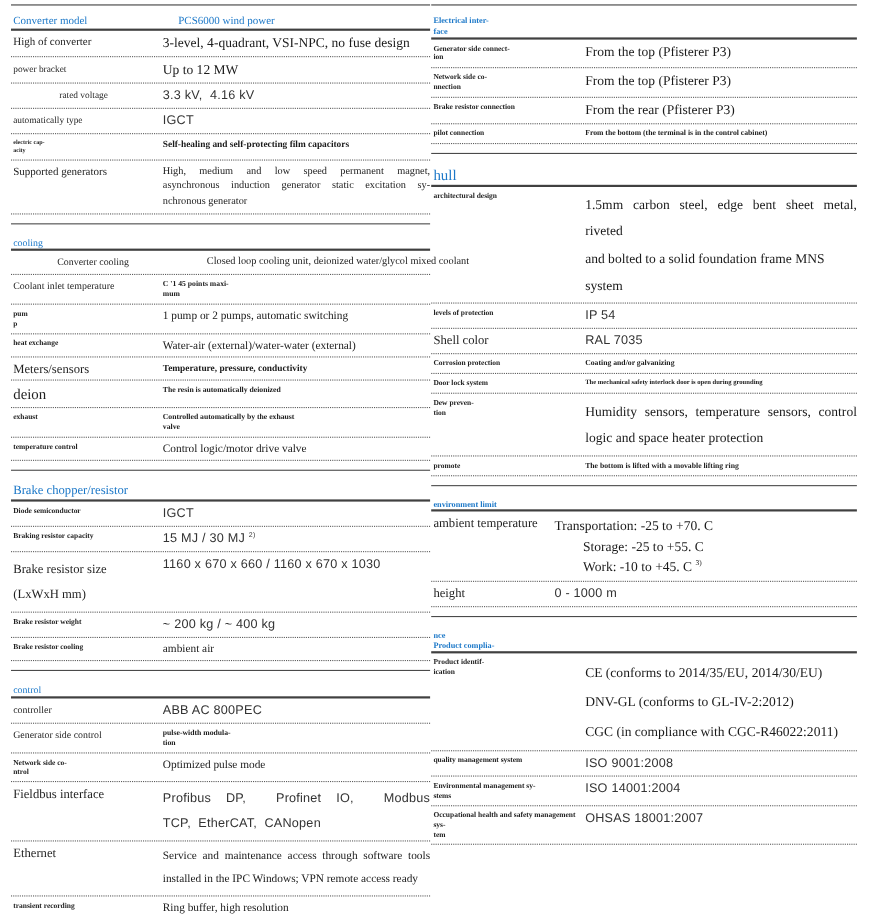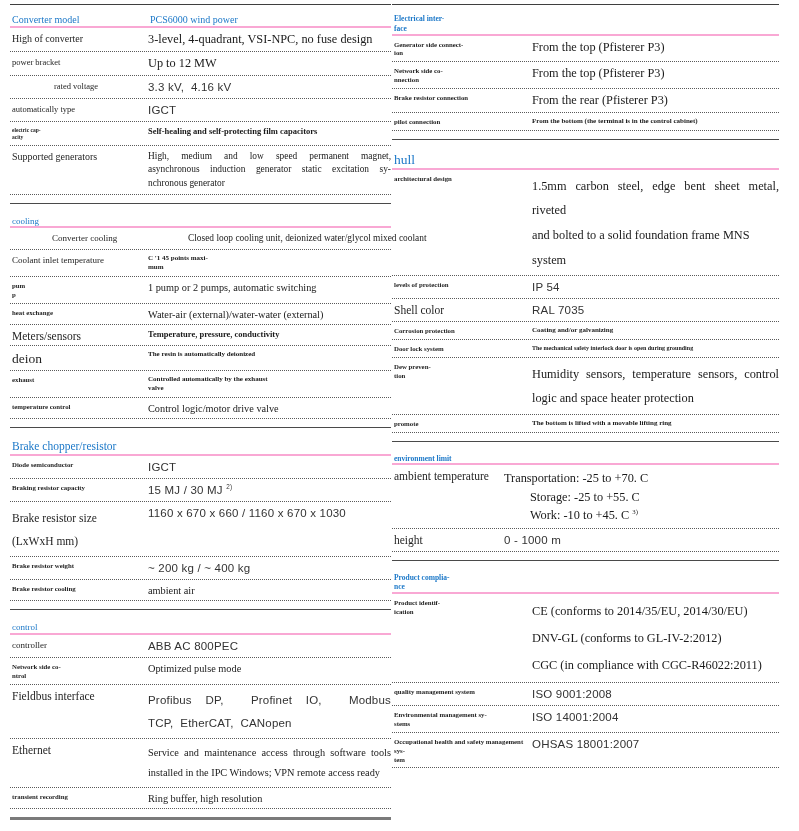--- a/index.html
+++ b/index.html
@@ -10,22 +10,22 @@
   .col { position:absolute; top:4px; border-top:1.6px solid #3f3f3f; }
   .col-left  { left:10px;  width:381px; }
   .col-right { left:392px; width:387px; }
 
   .sec { padding-bottom:8px; }
   .closing-normal { border-bottom:1.5px solid #4a4a4a; }
   .closing-thick  { border-bottom:3px solid #7a7a7a; }
   .closing-none   { border-bottom:none; }
 
   .sec-title {
-    color:#1c78c8; border-bottom:2px solid #f9a8d4;
-    margin-top:11px; padding:1px 0 0 2px; line-height:1.2;
+    color:#1c78c8; border-bottom:2px solid #404040;
+    margin-top:11px; padding:1px 0 0 2px; line-height:1.2;gap:12px;
   }
   .sec:first-child .sec-title { margin-top:8px; }
   .sec-title.with-value { display:flex; align-items:flex-start; }
   .t-md  { font-size:10px; }
   .t-sm  { font-size:9px; }
   .t-lg2 { font-size:11.5px; }
   .t-xl  { font-size:13.5px; }
   .t-xs  { font-size:7.5px; font-weight:bold; line-height:1.3; }
   .t-line { display:block; }
 
@@ -251,20 +251,29 @@
         </div>
         <div class="row">
           <div class="lbl lbl-serif-sm2" style="width: 138px;">
             <div class="v-line">controller</div>
           </div>
           <div class="val val-sans">
             <div class="v-line">ABB AC 800PEC</div>
           </div>
         </div>
         <div class="row">
+          <div class="lbl lbl-serif-sm2" style="width: 138px;">
+            <div class="v-line">Generator side control</div>
+          </div>
+          <div class="val val-tiny">
+            <div class="v-line">pulse-width modula-</div>
+            <div class="v-line">tion</div>
+          </div>
+        </div>
+        <div class="row">
           <div class="lbl lbl-tiny" style="width: 138px;">
             <div class="v-line">Network side co-</div>
             <div class="v-line">ntrol</div>
           </div>
           <div class="val val-serif-md">
             <div class="v-line">Optimized pulse mode</div>
           </div>
         </div>
         <div class="row">
           <div class="lbl lbl-serif-lg" style="width: 138px;">
@@ -424,22 +433,22 @@
             <div class="v-line">height</div>
           </div>
           <div class="val val-sans">
             <div class="v-line">0 - 1000 m</div>
           </div>
         </div>
       </section>
       <section class="sec closing-none">
         <div class="sec-title t-xs">
           <div class="t-lines">
+            <div class="t-line">nce</div>
             <div class="t-line">Product complia-</div>
-            <div class="t-line">nce</div>
           </div>
         </div>
         <div class="row">
           <div class="lbl lbl-tiny" style="width: 140px;">
             <div class="v-line">Product identif-</div>
             <div class="v-line">ication</div>
           </div>
           <div class="val val-serif-lg lh-xtall">
             <div class="v-line">CE (conforms to 2014/35/EU, 2014/30/EU)</div>
             <div class="v-line">DNV-GL (conforms to GL-IV-2:2012)</div>

